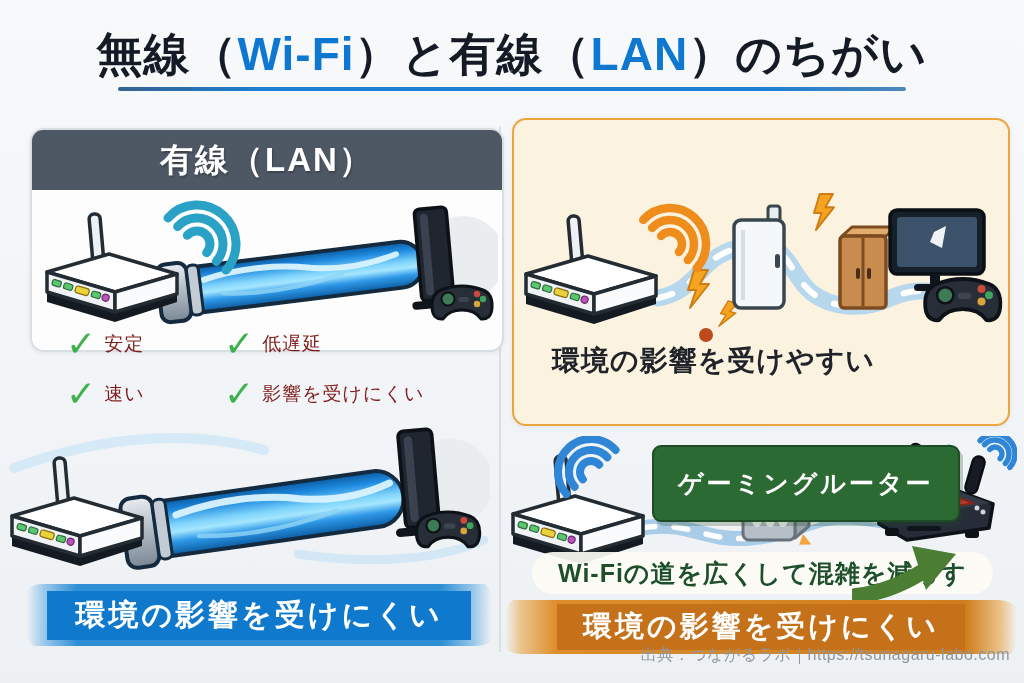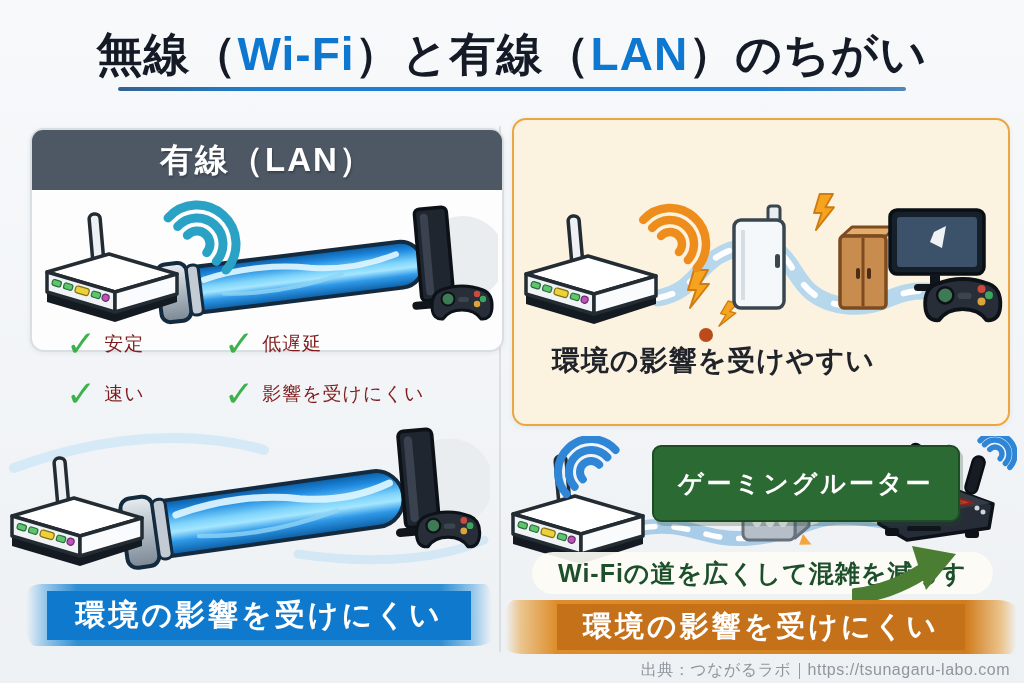--- a/index.html
+++ b/index.html
@@ -72,21 +72,21 @@
   .arrow-green{ position:absolute; left:852px; top:544px; }
   .banner-orange-outer{ position:absolute; left:505px; top:600px; width:512px; height:54px;
           display:flex; align-items:center; justify-content:center;
           border-radius:10px 20px 8px 18px / 18px 10px 20px 8px;
           background:linear-gradient(90deg,rgba(232,160,60,0) 0%,rgba(232,160,60,.55) 3%,
                      #dd8e2b 10%,#d07d1d 90%,rgba(232,160,60,.55) 97%,rgba(232,160,60,0) 100%); }
   .banner-orange-inner{ background:#c4711a; color:#fff; font-size:29px; font-weight:800;
           padding:3px 26px; letter-spacing:3px; }
 
   
-  .footer{ position:absolute; right:14px; top:660px; font-size:16px;
+  .footer{ position:absolute; right:14px; top:645px; font-size:16px;
           color:#8f969e; letter-spacing:.5px; }
 
   .defs-svg{ position:absolute; width:0; height:0; }
 </style>
 </head>
 <body>
 
 <svg class="defs-svg" xmlns="http://www.w3.org/2000/svg" aria-hidden="true">
   <defs>
     <linearGradient id="gPipe" x1="0" y1="0" x2="0" y2="1">

